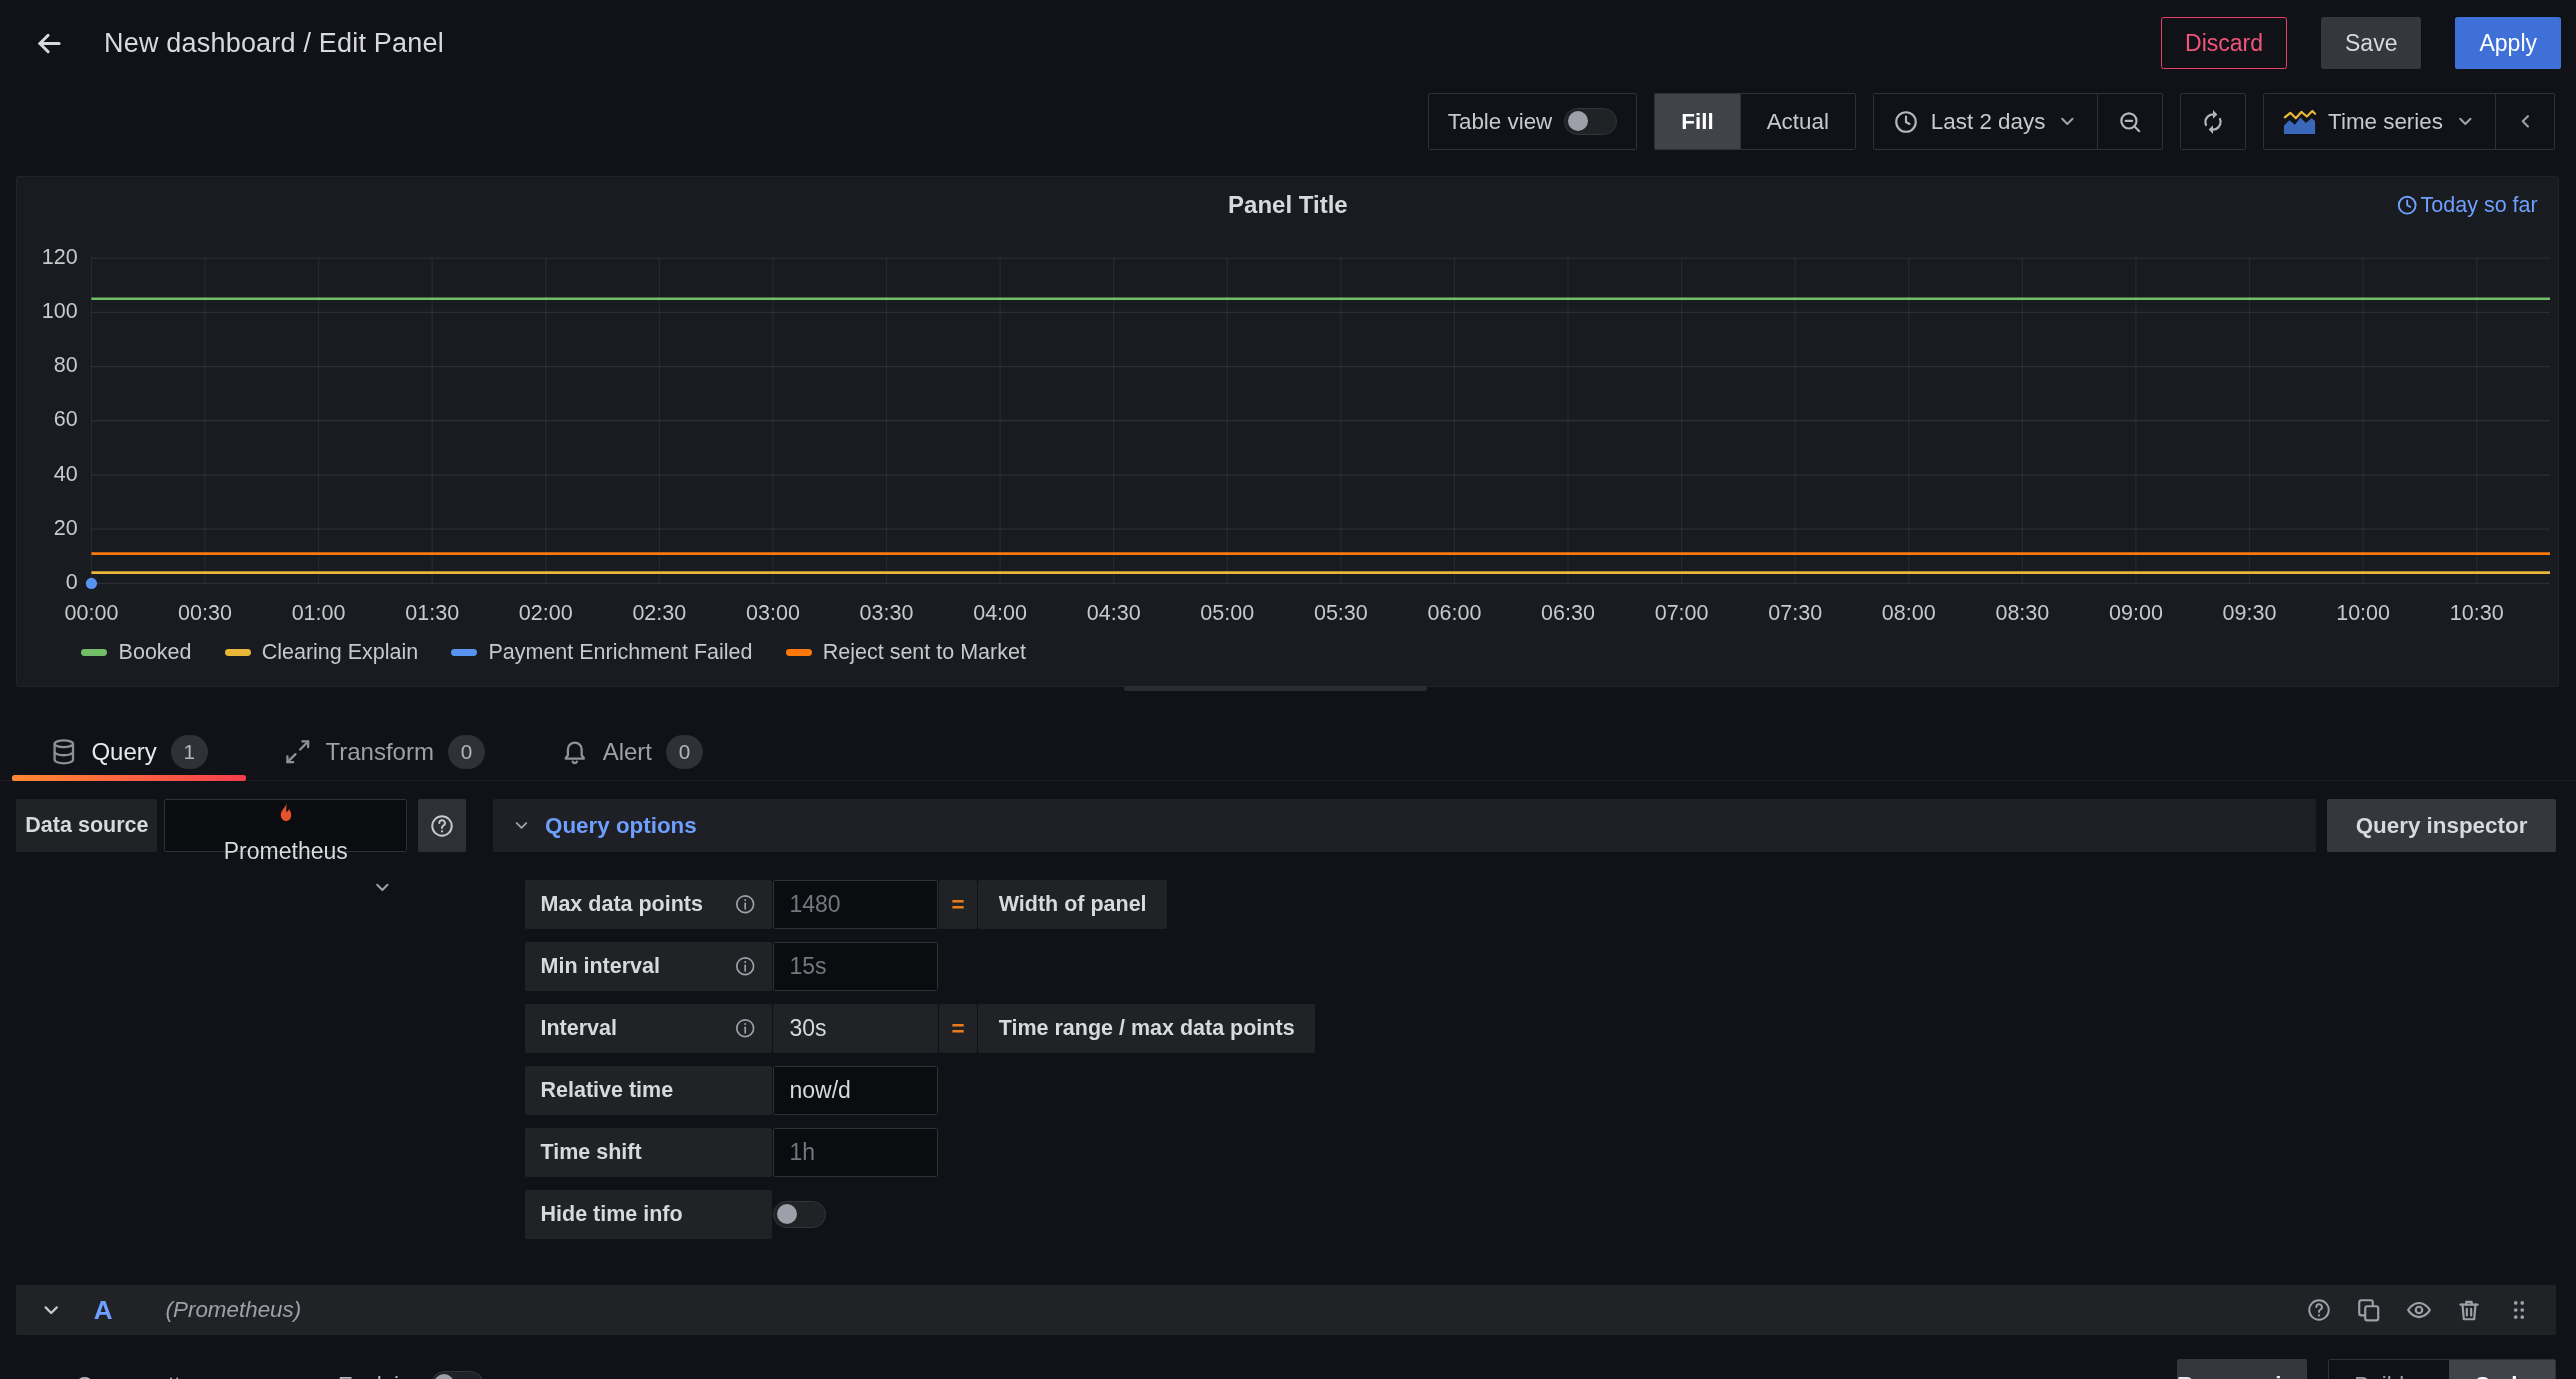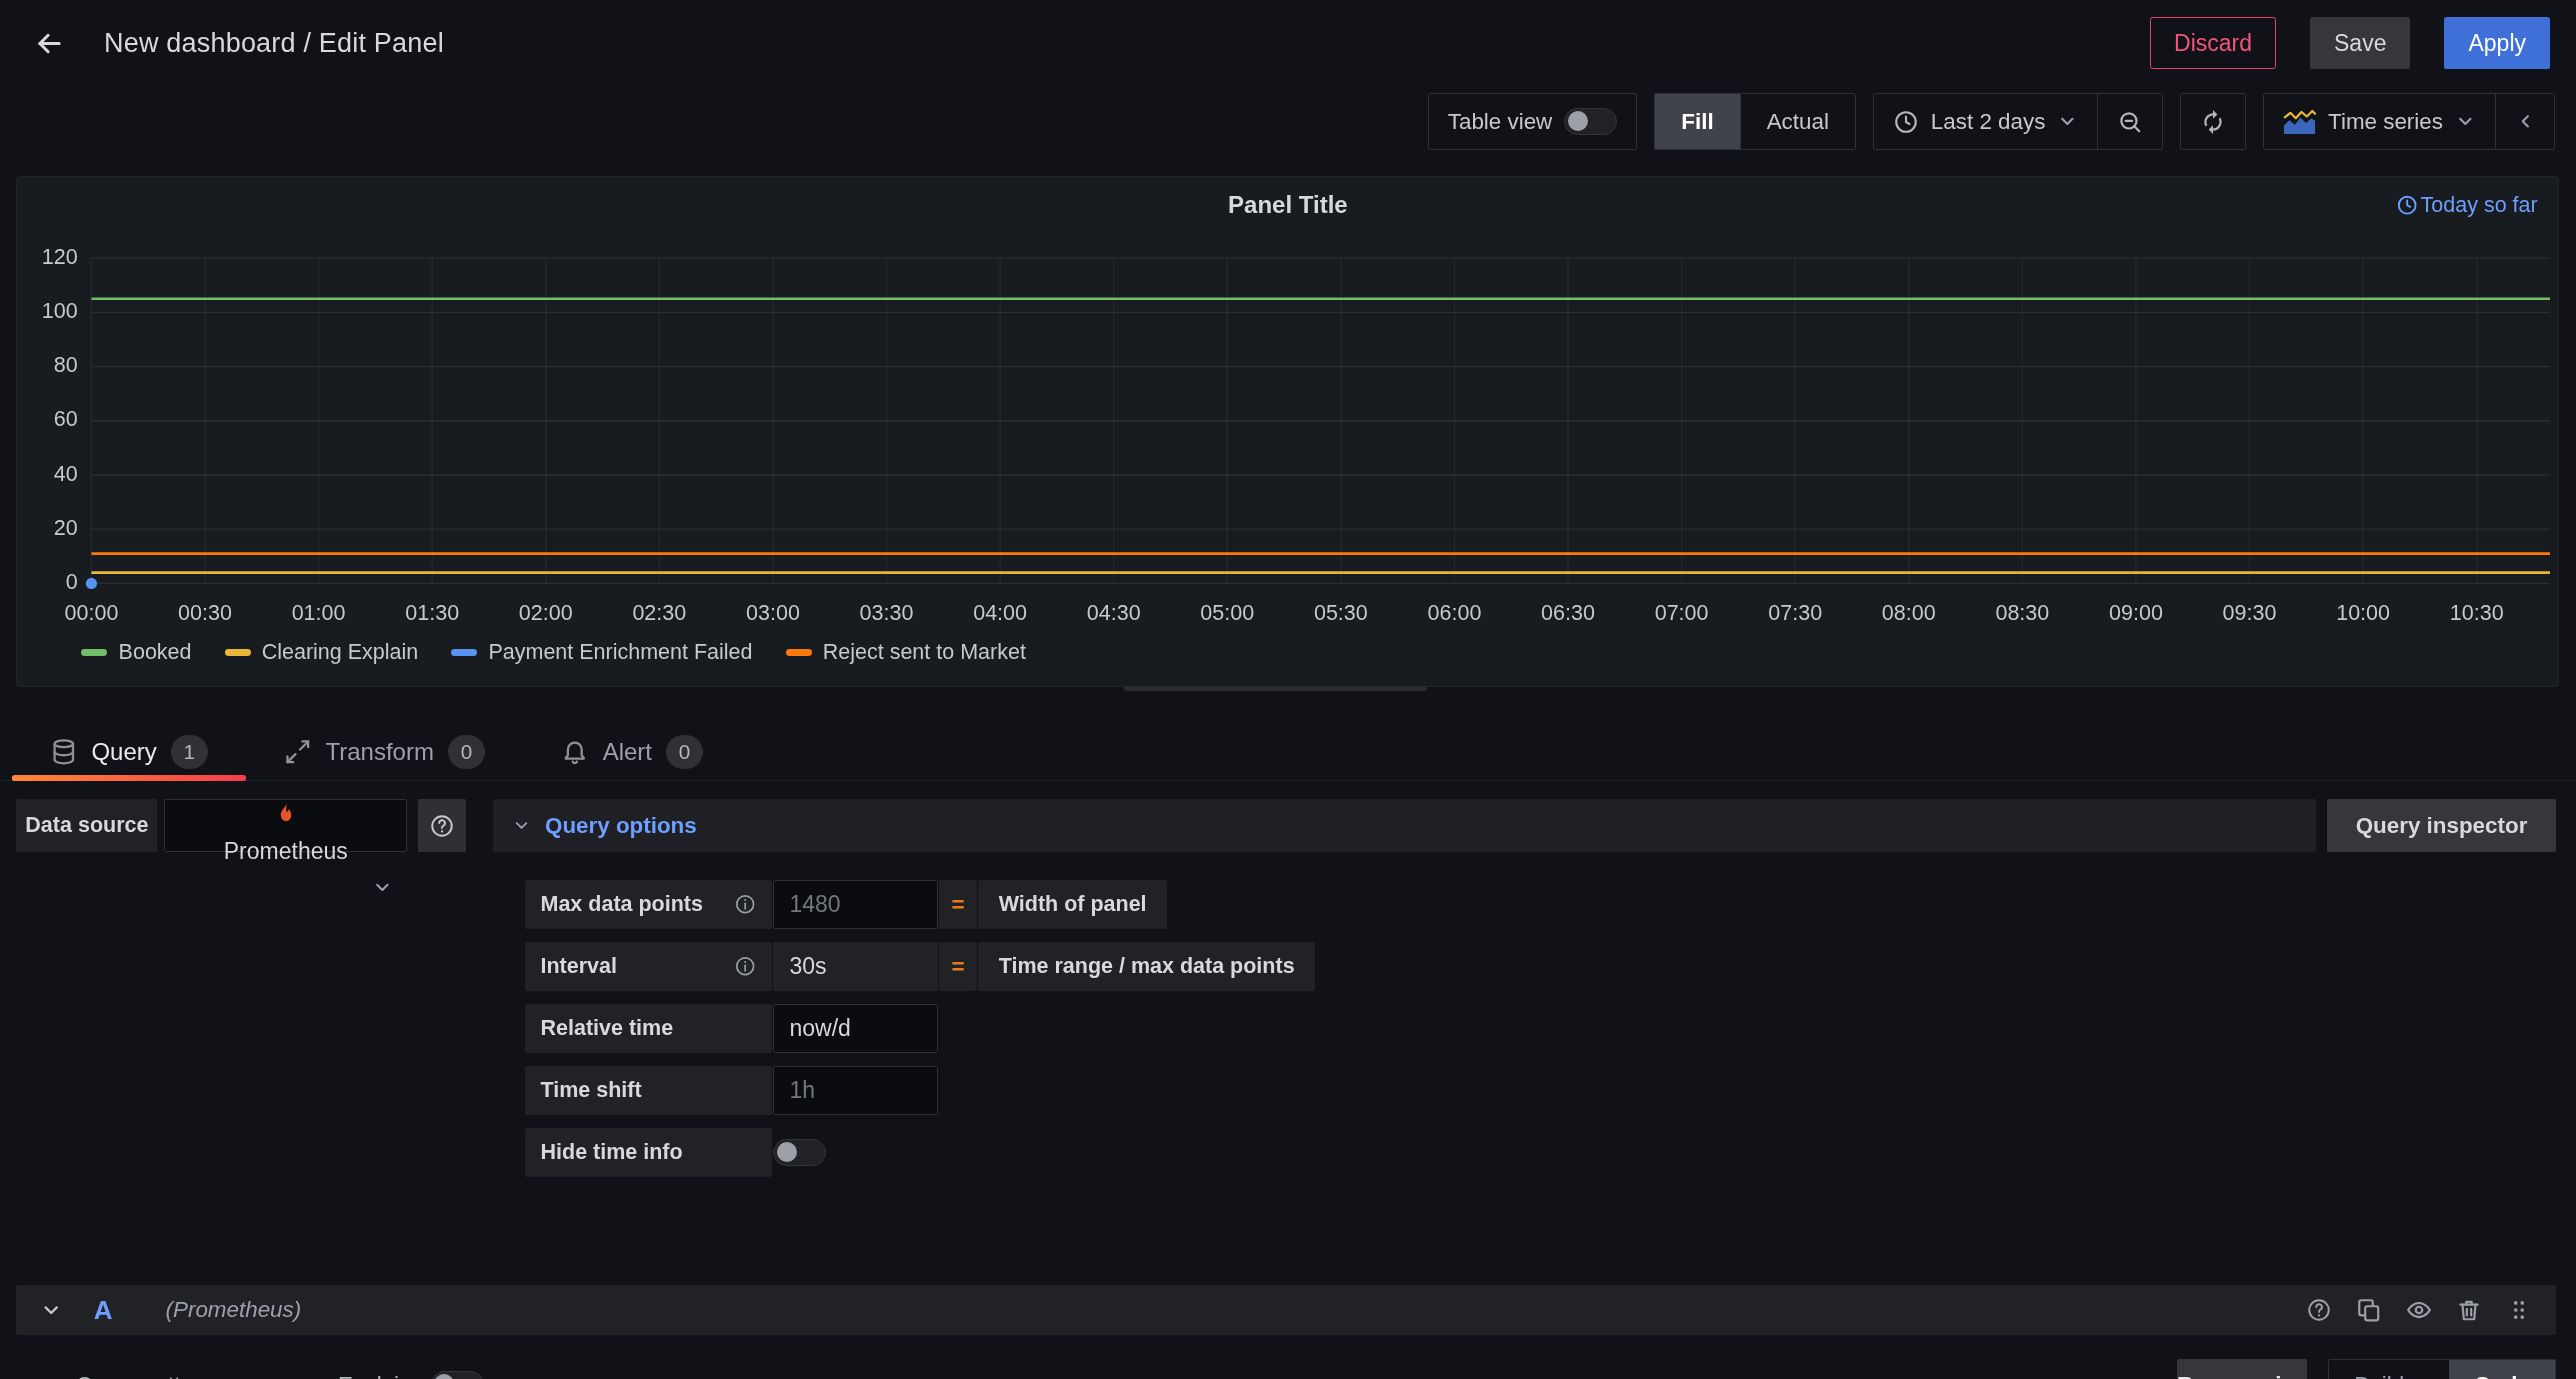--- a/index.html
+++ b/index.html
@@ -2,21 +2,21 @@
 <html style="font-size:13.8px"><head>
 <meta charset="utf-8">
 <style>
   html,body{margin:0;padding:0;background:#111217;}
   body{width:2576px;height:1379px;position:relative;overflow:hidden;
        font-family:"Liberation Sans","DejaVu Sans",sans-serif;color:#ccccdc;}
   .icon{display:inline-flex;}
   .icon svg{width:100%;height:100%;}
 
   
-  .navbar{position:absolute;top:0;left:0;right:0;height:86px;display:flex;align-items:center;padding:0 26px 0 33px;box-sizing:border-box;}
+  .navbar{position:absolute;top:0;left:0;right:0;height:86px;display:flex;align-items:center;padding:0 15px 0 33px;box-sizing:border-box;}
   .back-btn{width:33px;height:33px;color:#d8d9dd;cursor:pointer;}
   .nav-title{margin-left:38px;font-size:27px;font-weight:500;color:#d8d9dd;letter-spacing:0.2px;}
   .nav-actions{margin-left:auto;display:flex;gap:34px;align-items:center;}
   .btn{display:inline-flex;align-items:center;justify-content:center;height:52px;padding:0 23px;border-radius:2.6px;font-size:23px;font-weight:500;border:0.9px solid transparent;cursor:pointer;box-sizing:border-box;}
   .btn-discard{background:transparent;border-color:#e8436b;color:#f1557c;}
   .btn-save{background:#35373d;color:#d8d9dd;}
   .btn-apply{background:#3f70d8;color:#ffffff;}
 
   
   .toolbar{position:absolute;top:93px;right:20.7px;height:57px;display:flex;gap:17px;align-items:stretch;padding-left:12px;}
@@ -368,20 +368,33 @@
             <circle cx="12" cy="7.5" r="1.1" fill="currentColor" stroke="none"></circle>
           </svg>
         </span>
       </div>
       <div class="opt-input muted">1480</div>
       <div class="opt-eq">=</div>
       <div class="opt-note">Width of panel</div>
     </div>
     <div class="opt-row">
       <div class="opt-label">
+        <span class="text">Min interval</span>
+        <span class="icon">
+          <svg viewBox="0 0 24 24" fill="none" stroke="currentColor" stroke-width="1.8">
+            <circle cx="12" cy="12" r="9"></circle>
+            <path d="M12 11v6" stroke-linecap="round"></path>
+            <circle cx="12" cy="7.5" r="1.1" fill="currentColor" stroke="none"></circle>
+          </svg>
+        </span>
+      </div>
+      <div class="opt-input muted">15s</div>
+    </div>
+    <div class="opt-row">
+      <div class="opt-label">
         <span class="text">Interval</span>
         <span class="icon">
           <svg viewBox="0 0 24 24" fill="none" stroke="currentColor" stroke-width="1.8">
             <circle cx="12" cy="12" r="9"></circle>
             <path d="M12 11v6" stroke-linecap="round"></path>
             <circle cx="12" cy="7.5" r="1.1" fill="currentColor" stroke="none"></circle>
           </svg>
         </span>
       </div>
       <div class="opt-input disabled">30s</div>

